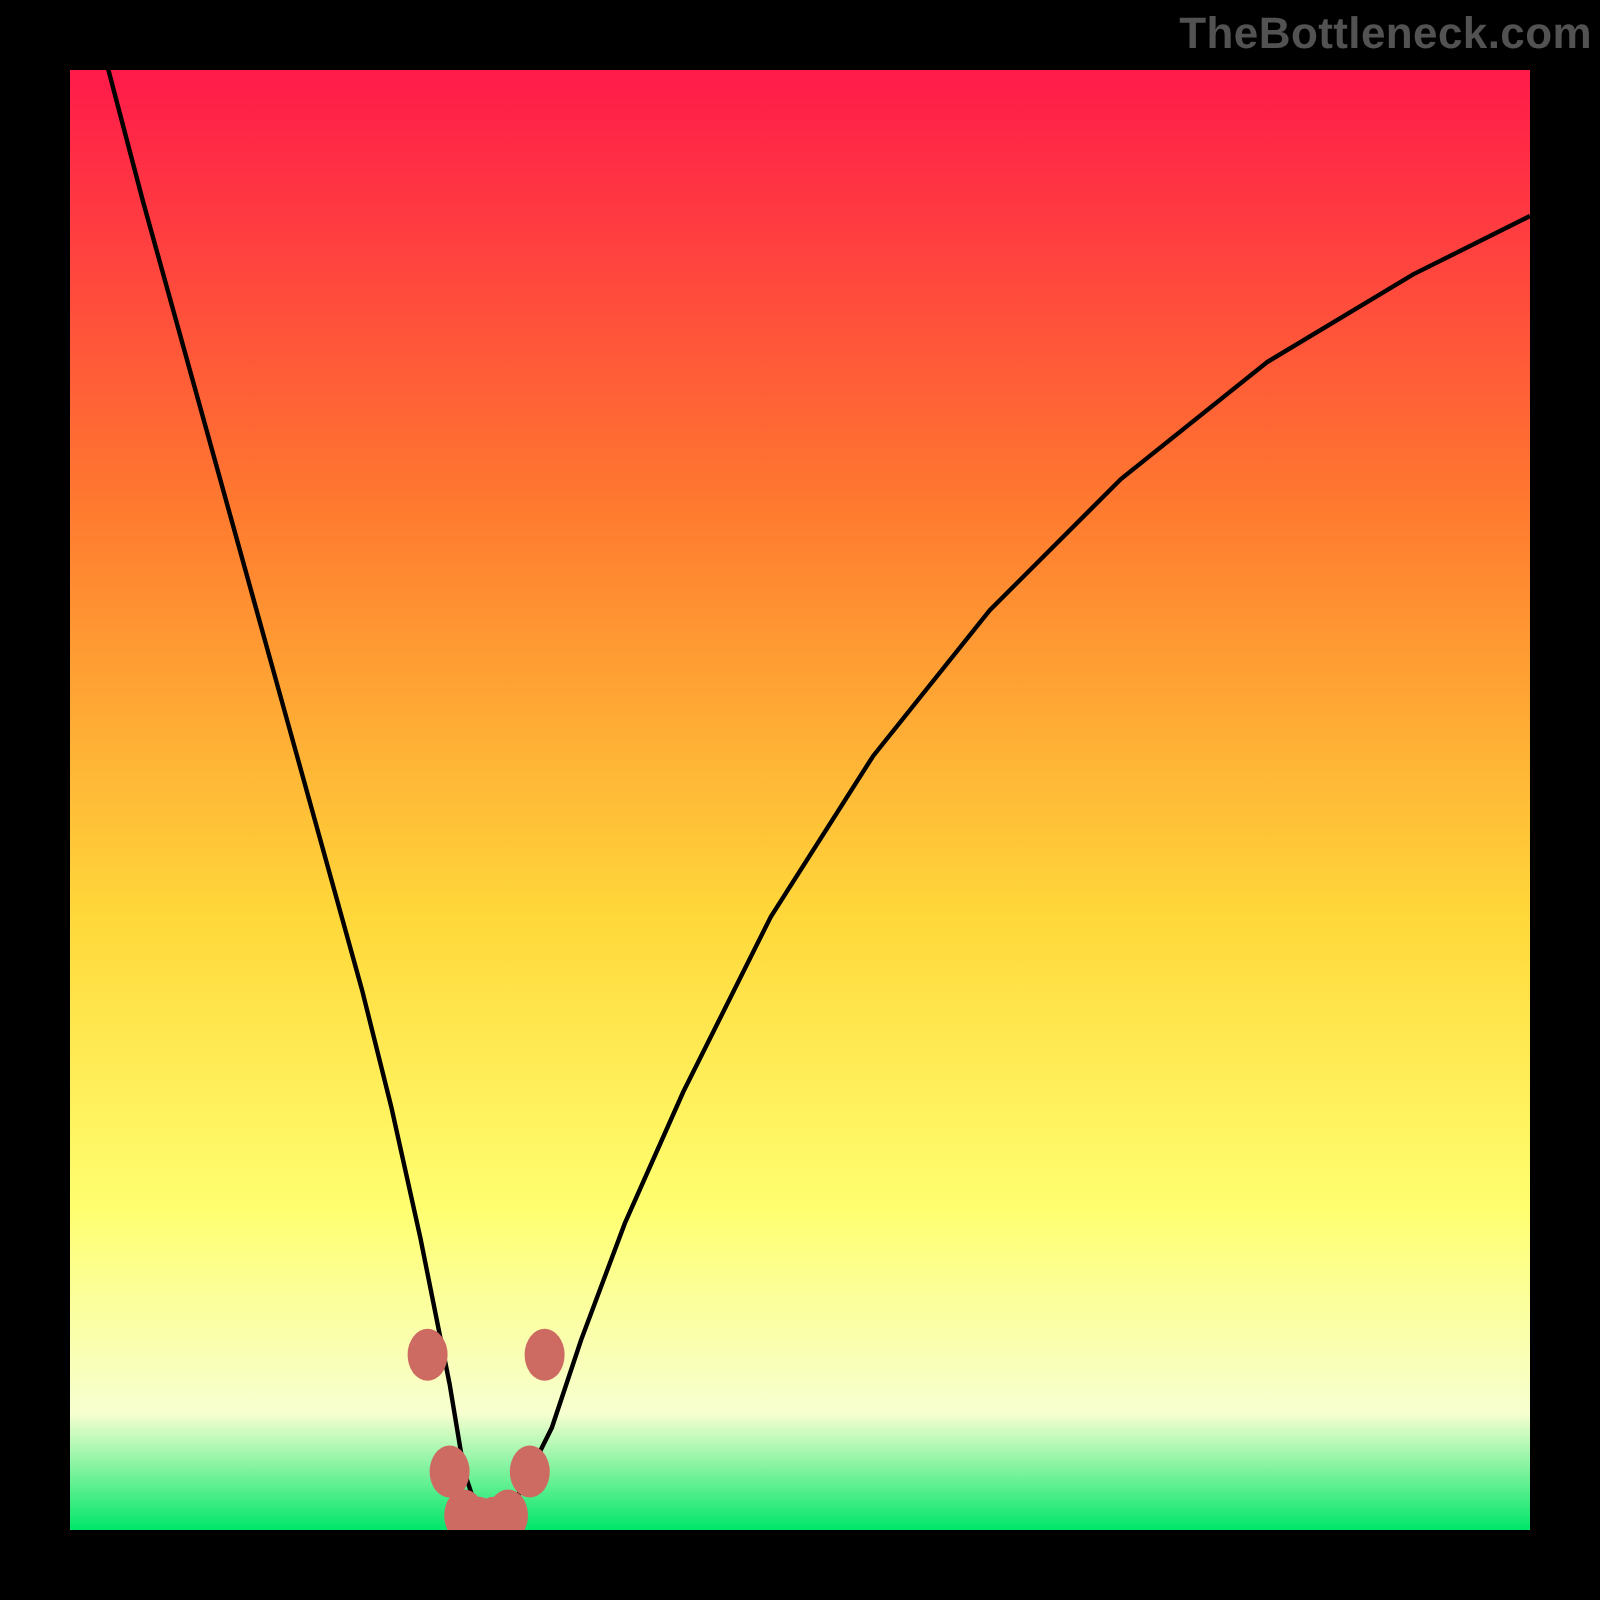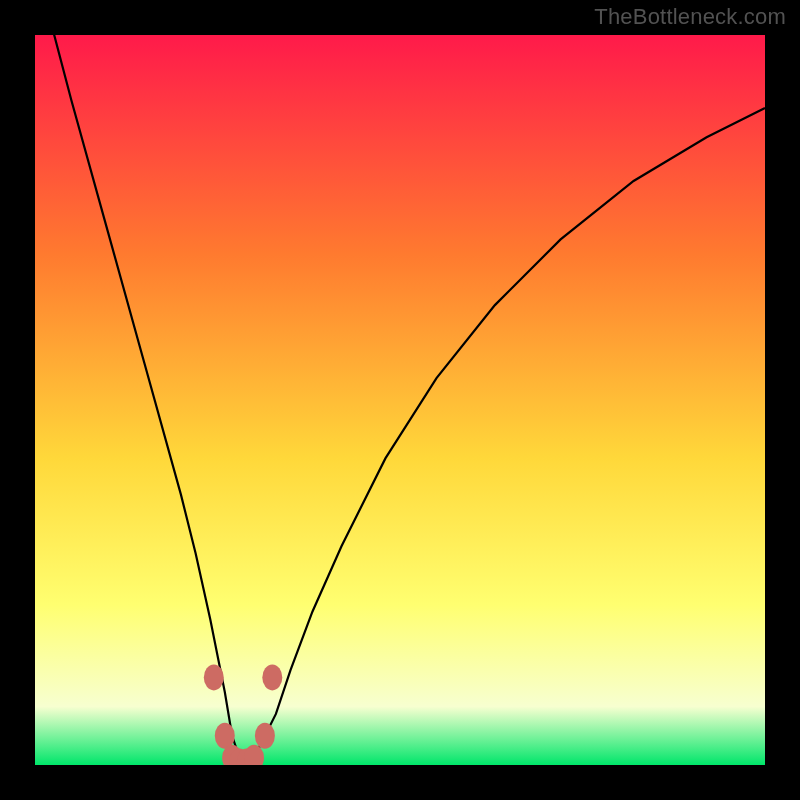--- a/index.html
+++ b/index.html
@@ -22,24 +22,24 @@
     position: absolute;
     left: 35px;
     top: 35px;
     width: 730px;
     height: 730px;
     overflow: hidden;
   }
   .watermark {
     position: absolute;
     top: 4px;
-    right: 14px;
+    right: 4px;
     font-family: Arial, Helvetica, sans-serif;
     font-size: 22px;
-    font-weight: 400;
+    font-weight: 700;
     color: #525252;
     letter-spacing: 0.2px;
     text-align: center;
   }
   svg { display: block; }
 </style>
 </head>
 <body>
 
 <div class="frame">

